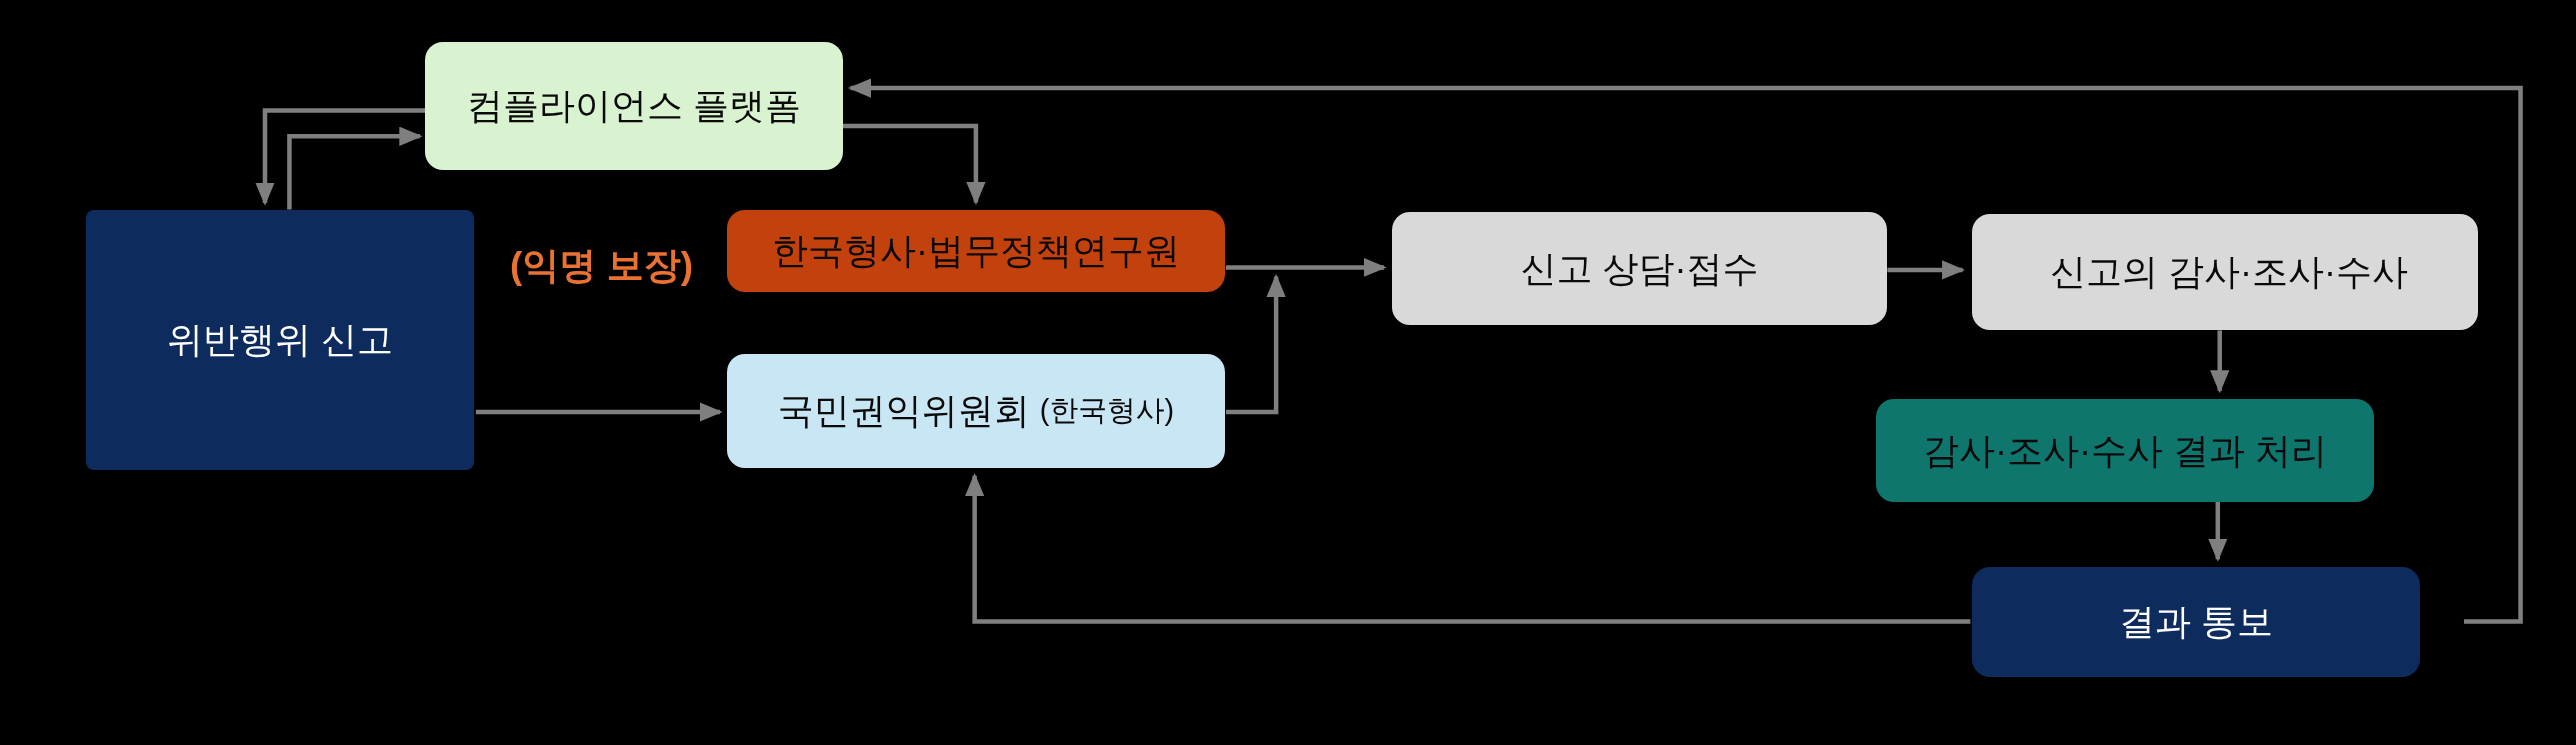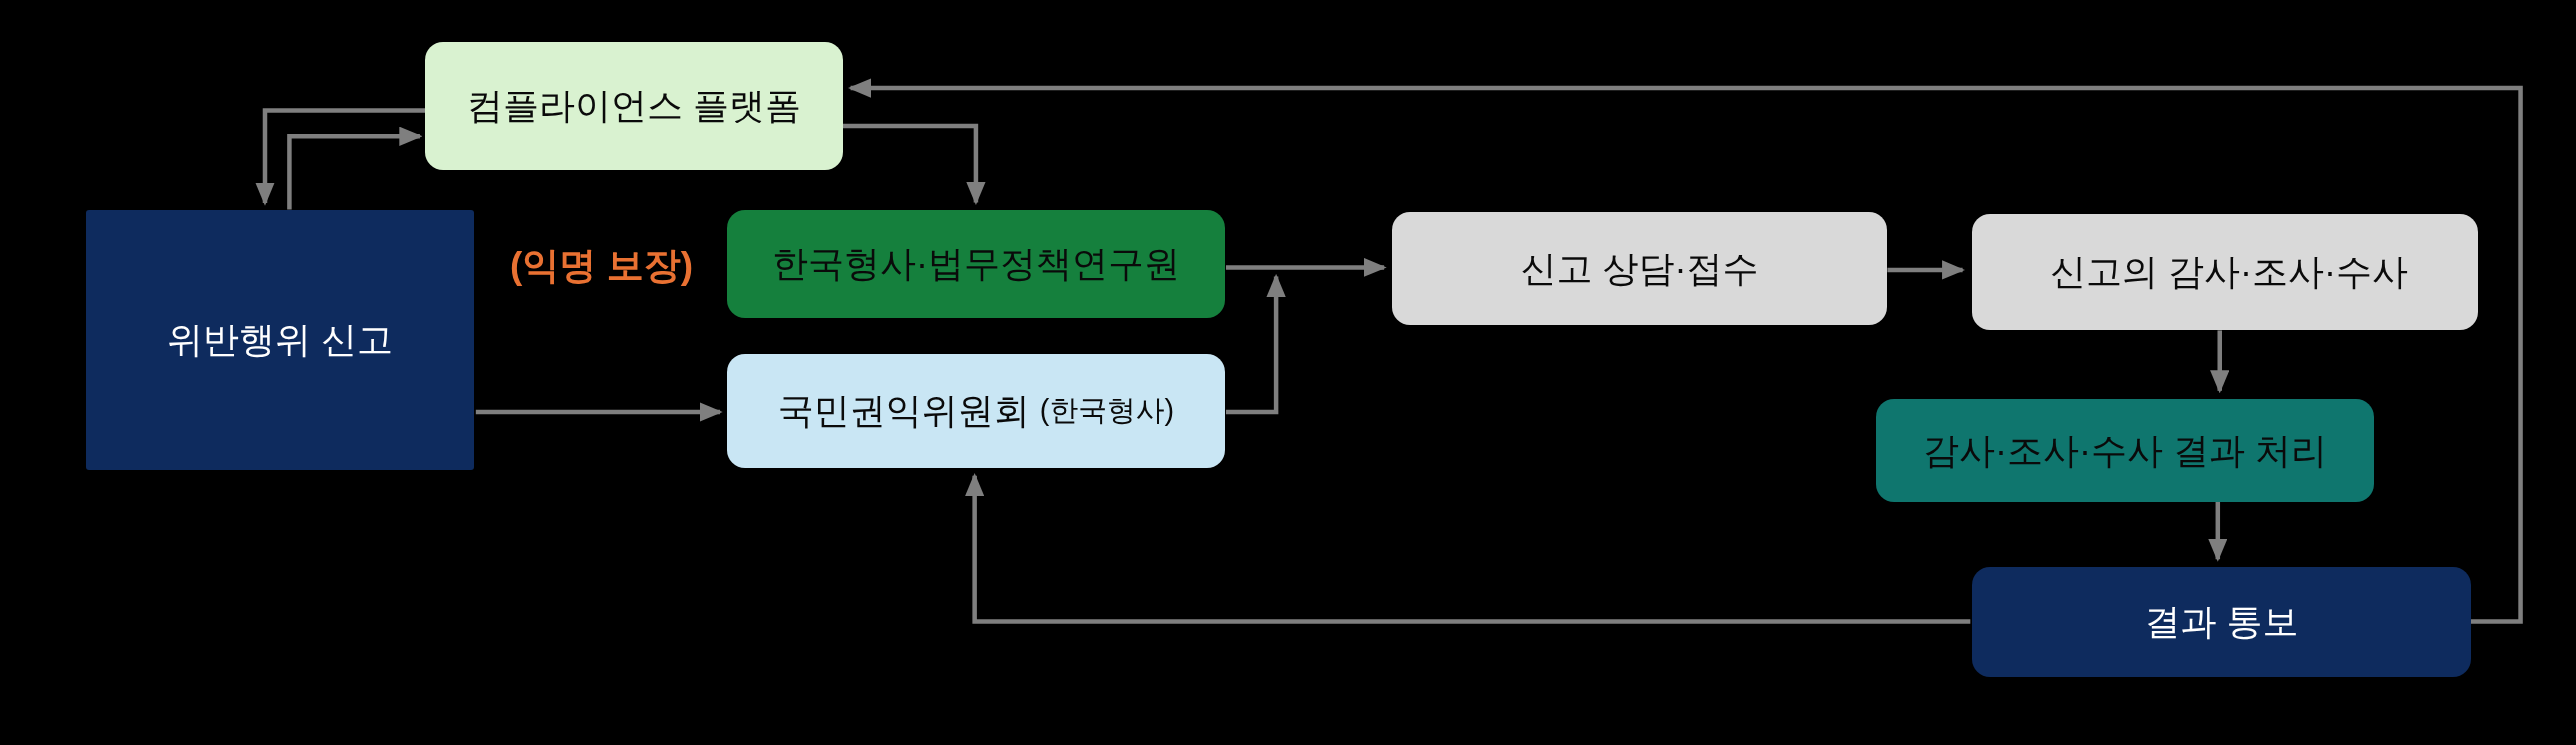--- a/index.html
+++ b/index.html
@@ -28,27 +28,27 @@
     justify-content:center;
     text-align:center;
     font-size:36px;
     line-height:1.15;
     color:#0a0a0a;
     border-radius:18px;
     z-index:1;
     letter-spacing:0px;
   }
   #n-compliance{left:425px;top:42px;width:418px;height:128px;background:#D9F2D0;}
-  #n-report{left:86px;top:210px;width:388px;height:260px;background:#0E2B5E;color:#ffffff;border-radius:3px;}
-  #n-kicj{left:727px;top:210px;width:498px;height:108px;background:#15803d;}
+  #n-report{left:86px;top:210px;width:388px;height:260px;background:#0E2B5E;color:#ffffff;border-radius:8px;}
+  #n-kicj{left:727px;top:210px;width:498px;height:82px;background:#c2410c;}
   #n-acrc{left:727px;top:354px;width:498px;height:114px;background:#C9E6F4;gap:10px;}
   #n-intake{left:1392px;top:212px;width:495px;height:113px;background:#D9D9D9;}
   #n-audit{left:1972px;top:214px;width:498px;height:116px;background:#D9D9D9;padding-left:8px;}
   #n-processing{left:1876px;top:399px;width:498px;height:103px;background:#0f766e;}
-  #n-notice{left:1972px;top:567px;width:499px;height:110px;background:#0E2B5E;color:#ffffff;}
+  #n-notice{left:1972px;top:567px;width:448px;height:110px;background:#0E2B5E;color:#ffffff;}
   #anon-label{
     position:absolute;
     left:492px;top:243px;width:219px;height:45px;
     display:flex;align-items:center;justify-content:center;
     color:#E97132;
     font-weight:bold;
     font-size:37px;
     z-index:1;
   }
   .paren-small{font-size:0.8em;}

